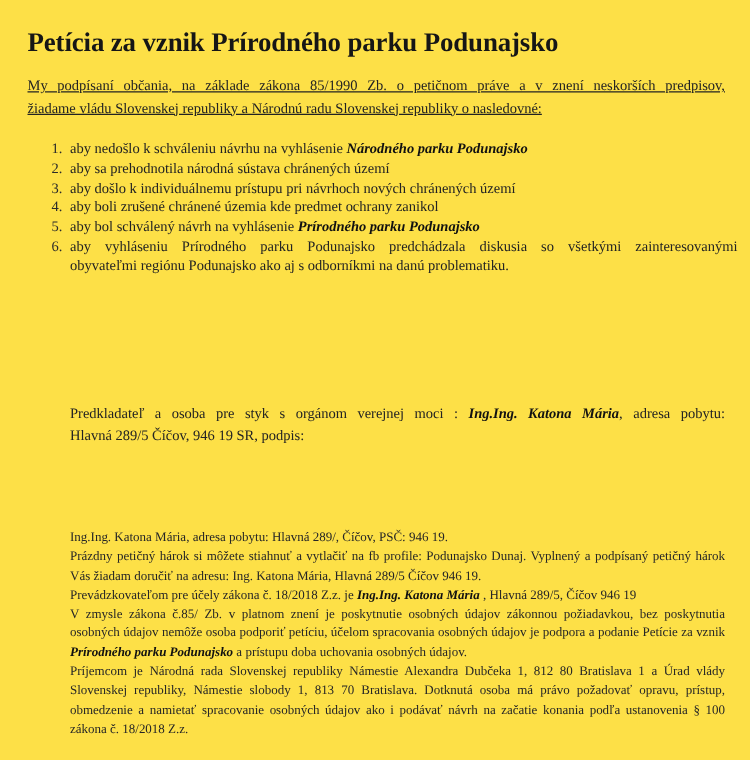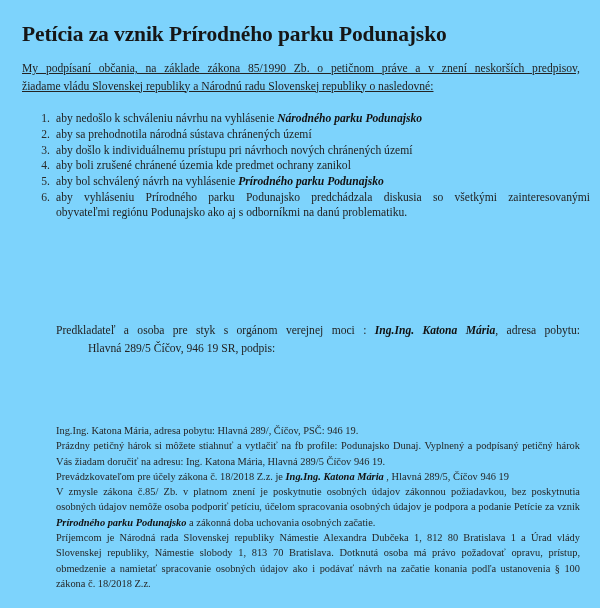--- a/index.html
+++ b/index.html
@@ -13,21 +13,21 @@
     background: #ffffff;
     font-family: "Liberation Serif", "DejaVu Serif", serif;
     color: #1b1b1b;
     overflow: hidden;
   }
 
   .page {
     position: relative;
     width: 600px;
     height: 608px;
-    background: #7dd3fc;
+    background: #fde047;
     box-sizing: border-box;
   }
 
   
   .doc-title {
     position: absolute;
     left: 22px;
     top: 8px;
     width: 556px;
     font-size: 21.5px;
@@ -88,21 +88,21 @@
   .submitter {
     position: absolute;
     left: 56px;
     top: 322px;
     width: 524px;
     font-size: 11.6px;
     line-height: 17.5px;
     color: #232323;
     text-align: justify;
   }
-  .submitter .l2 { display: block; margin-left: 32px; }
+  .submitter .l2 { display: block; }
 
   .fb-note {
     position: absolute;
     left: 56px;
     top: 368px;
     width: 480px;
     font-size: 11.6px;
     line-height: 16px;
     color: #232323;
   }
@@ -171,17 +171,17 @@
   <div class="submitter">
     <span class="just-all" style="display:block;"><span>Predkladateľ a osoba pre styk s orgánom verejnej moci : </span><b>Ing.Ing. Katona Mária</b><span>, adresa pobytu:</span></span>
     <span class="l2">Hlavná 289/5 Číčov, 946 19 SR, podpis:</span>
   </div>
 
 
   <div class="fine">
     <p>Ing.Ing. Katona Mária, adresa pobytu: Hlavná 289/, Číčov, PSČ: 946 19.</p>
     <p class="just-left">Prázdny petičný hárok si môžete stiahnuť a vytlačiť na fb profile: Podunajsko Dunaj. Vyplnený a podpísaný petičný hárok Vás žiadam doručiť na adresu: Ing. Katona Mária, Hlavná 289/5 Číčov 946 19.</p>
     <p class="just-left"><span>Prevádzkovateľom pre účely zákona č. 18/2018 Z.z. je </span><b>Ing.Ing. Katona Mária</b><span> , Hlavná 289/5, Číčov 946 19</span></p>
-    <p class="just-left"><span>V zmysle zákona č.85/ Zb. v platnom znení je poskytnutie osobných údajov zákonnou požiadavkou, bez poskytnutia osobných údajov nemôže osoba podporiť petíciu, účelom spracovania osobných údajov je podpora a podanie Petície za vznik </span><b>Prírodného parku Podunajsko</b><span> a zákonná doba uchovania osobných začatie.</span></p>
+    <p class="just-left"><span>V zmysle zákona č.85/ Zb. v platnom znení je poskytnutie osobných údajov zákonnou požiadavkou, bez poskytnutia osobných údajov nemôže osoba podporiť petíciu, účelom spracovania osobných údajov je podpora a podanie Petície za vznik </span><b>Prírodného parku Podunajsko</b><span> a prístupu doba uchovania osobných údajov.</span></p>
     <p class="just-left">Príjemcom je Národná rada Slovenskej republiky Námestie Alexandra Dubčeka 1, 812 80 Bratislava 1 a Úrad vlády Slovenskej republiky, Námestie slobody 1, 813 70 Bratislava. Dotknutá osoba má právo požadovať opravu, prístup, obmedzenie a namietať spracovanie osobných údajov ako i podávať návrh na začatie konania podľa ustanovenia § 100 zákona č. 18/2018 Z.z.</p>
   </div>
 
 </div>
 
 </body></html>

